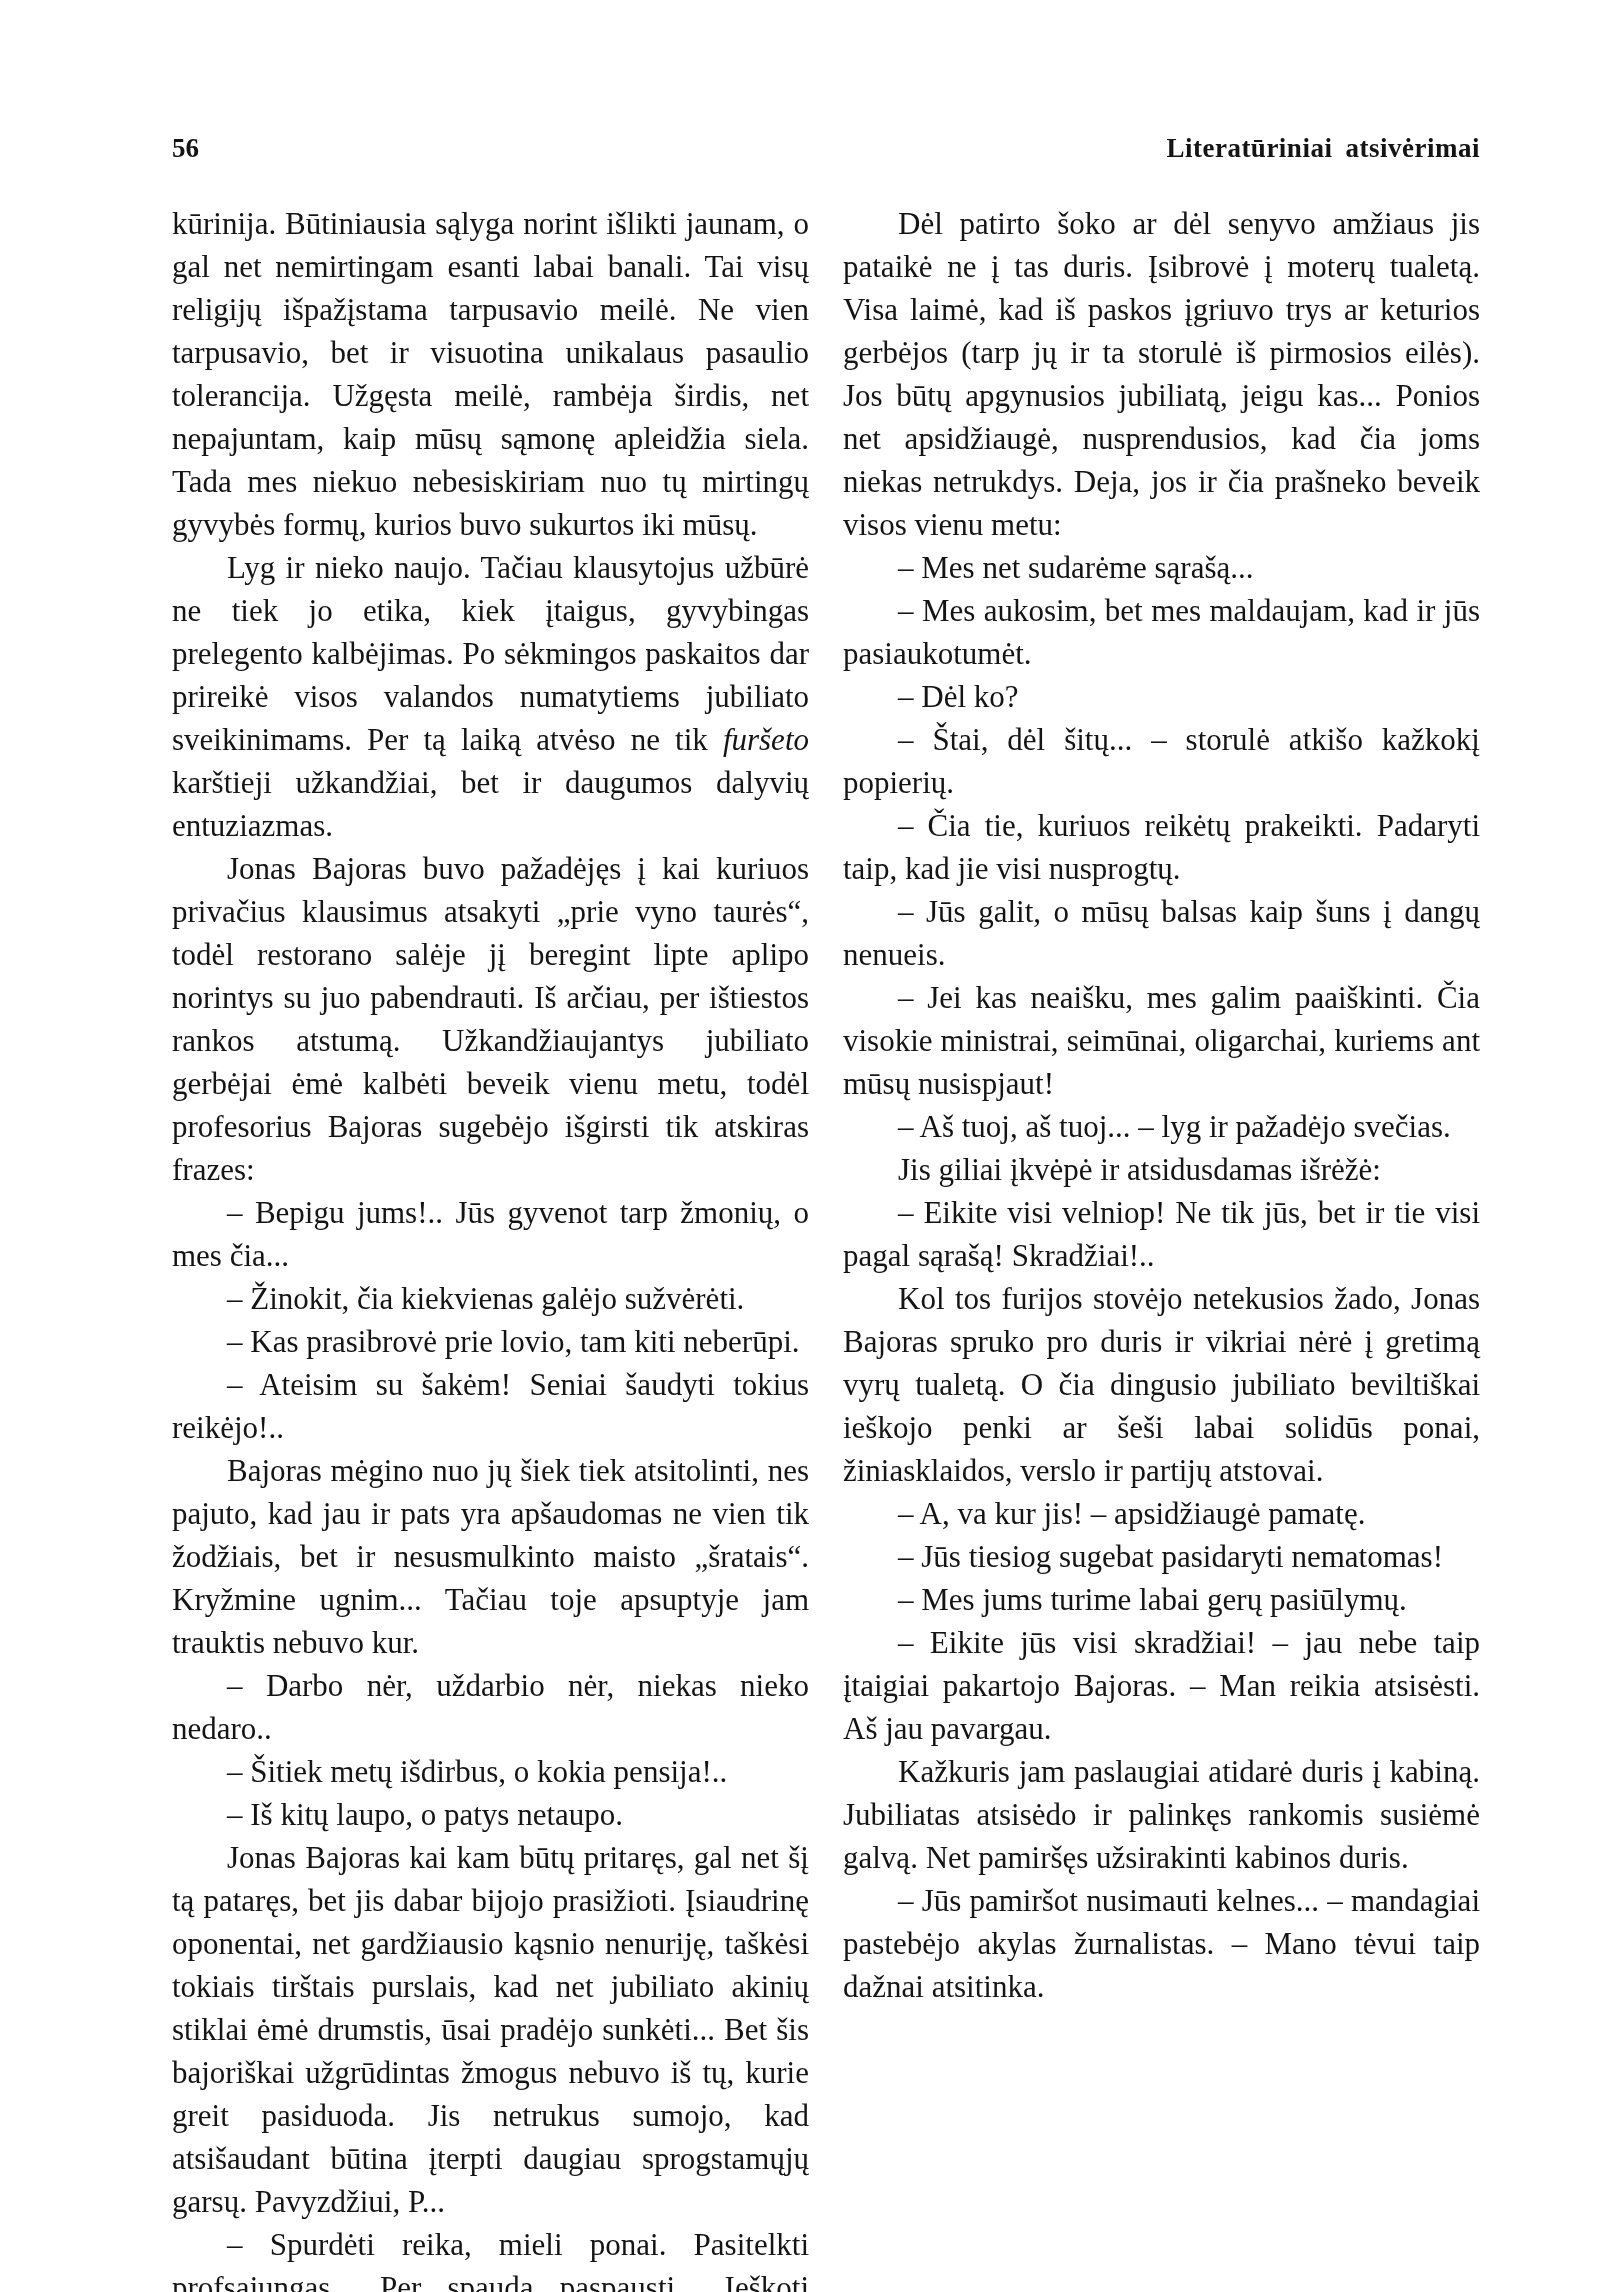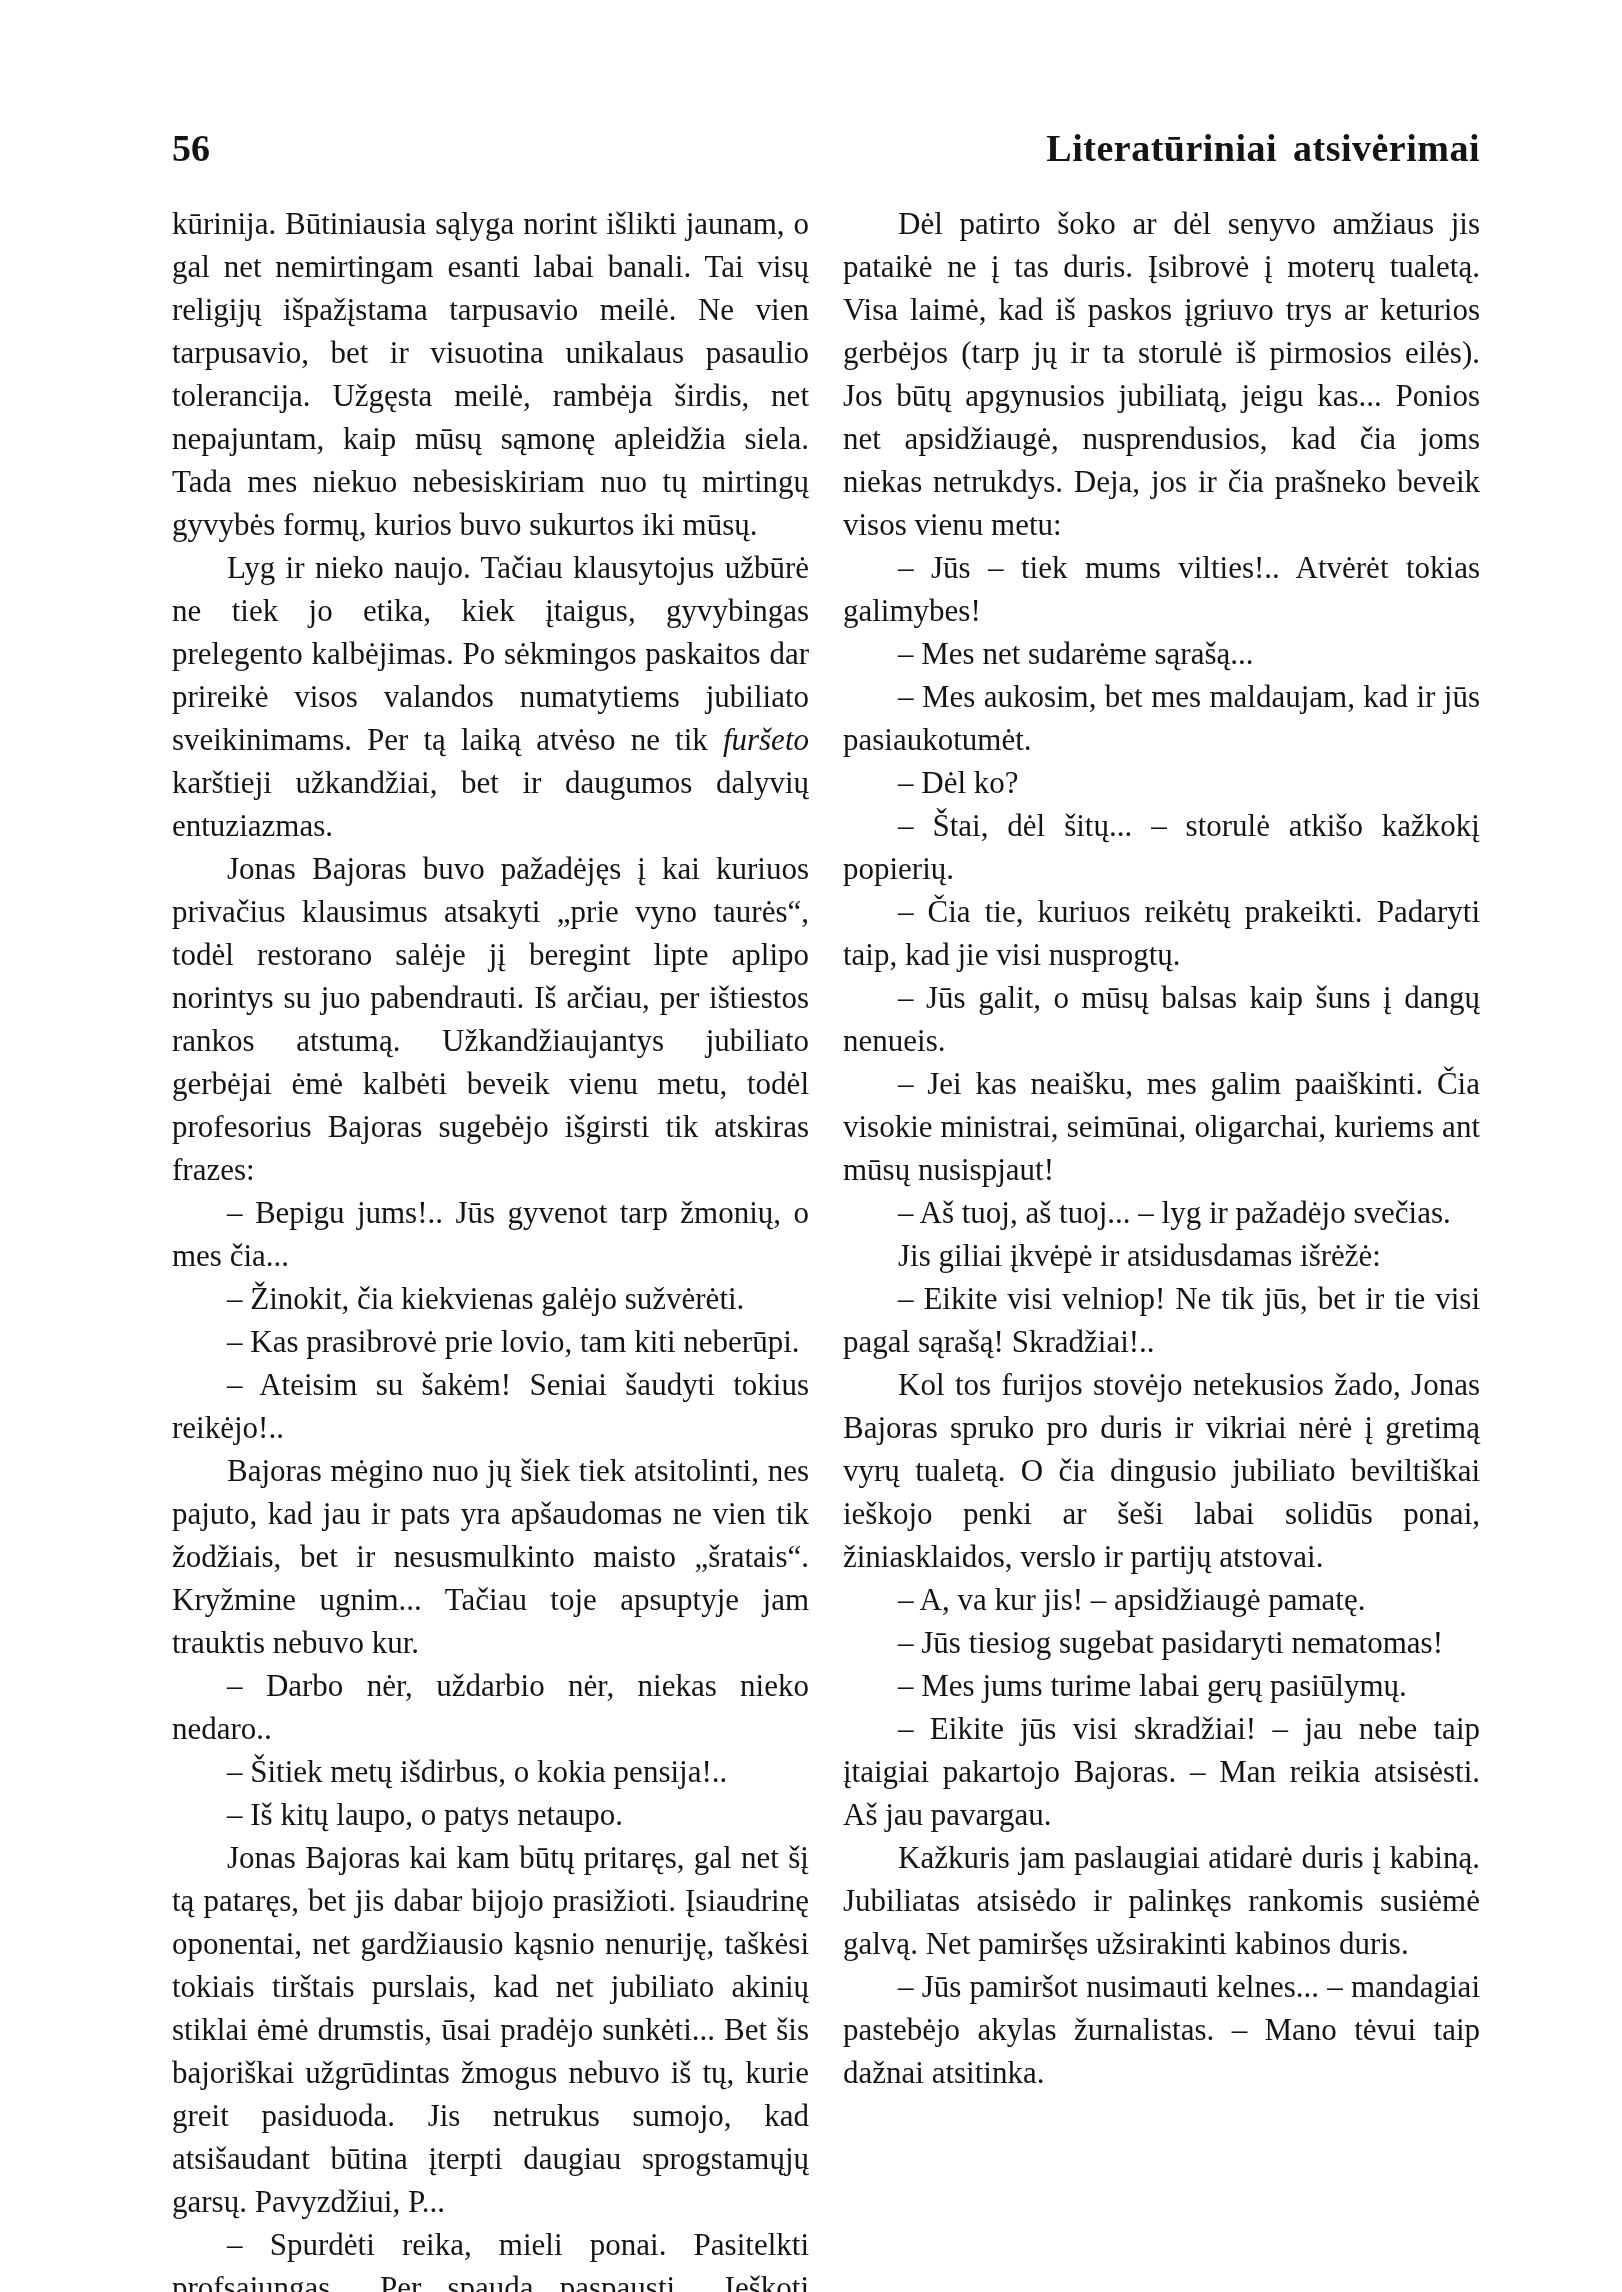--- a/index.html
+++ b/index.html
@@ -15,21 +15,21 @@
   }
   .header-row {
     position: absolute;
     top: 129px;
     left: 172px;
     width: 1308px;
     display: flex;
     justify-content: space-between;
     align-items: baseline;
     font-weight: bold;
-    font-size: 38px;
+    font-size: 27px;
     line-height: 39px;
   }
   .running-title { letter-spacing: 0.5px; word-spacing: 5.9px; margin-left: 40px; }
   .columns {
     position: absolute;
     top: 202px;
     left: 172px;
     width: 1308px;
     display: flex;
     justify-content: space-between;
@@ -64,21 +64,20 @@
         <p class="indent"><span>– Ateisim su šakėm! Seniai šaudyti tokius reikėjo!..</span></p>
         <p class="indent"><span>Bajoras mėgino nuo jų šiek tiek atsitolinti, nes pajuto, kad jau ir pats yra apšaudomas ne vien tik žodžiais, bet ir nesusmulkinto maisto „šratais“. Kryžmine ugnim... Tačiau toje apsuptyje jam trauktis nebuvo kur.</span></p>
         <p class="indent"><span>– Darbo nėr, uždarbio nėr, niekas nieko nedaro..</span></p>
         <p class="indent"><span>– Šitiek metų išdirbus, o kokia pensija!..</span></p>
         <p class="indent"><span>– Iš kitų laupo, o patys netaupo.</span></p>
         <p class="indent"><span>Jonas Bajoras kai kam būtų pritaręs, gal net šį tą pataręs, bet jis dabar bijojo prasižioti. Įsiaudrinę oponentai, net gardžiausio kąsnio nenuriję, taškėsi tokiais tirštais purslais, kad net jubiliato akinių stiklai ėmė drumstis, ūsai pradėjo sunkėti... Bet šis bajoriškai užgrūdintas žmogus nebuvo iš tų, kurie greit pasiduoda. Jis netrukus sumojo, kad atsišaudant būtina įterpti daugiau sprogstamųjų garsų. Pavyzdžiui, P...</span></p>
         <p class="indent"><span>– Spurdėti reika, mieli ponai. Pasitelkti profsąjungas... Per spaudą paspausti... Ieškoti specifinio sprendimo...</span></p>
       </div>
     <div class="col" id="col-right">
         <p class="indent"><span>Dėl patirto šoko ar dėl senyvo amžiaus jis pataikė ne į tas duris. Įsibrovė į moterų tualetą. Visa laimė, kad iš paskos įgriuvo trys ar keturios gerbėjos (tarp jų ir ta storulė iš pirmosios eilės). Jos būtų apgynusios jubiliatą, jeigu kas... Ponios net apsidžiaugė, nusprendusios, kad čia joms niekas netrukdys. Deja, jos ir čia prašneko beveik visos vienu metu:</span></p>
-        <p class="indent"><span>– Jūs – tiek mums vilties!.. Atvėrėt tokias galimybes!</span></p>
         <p class="indent"><span>– Mes net sudarėme sąrašą...</span></p>
         <p class="indent"><span>– Mes aukosim, bet mes maldaujam, kad ir jūs pasiaukotumėt.</span></p>
         <p class="indent"><span>– Dėl ko?</span></p>
         <p class="indent"><span>– Štai, dėl šitų... – storulė atkišo kažkokį popierių.</span></p>
         <p class="indent"><span>– Čia tie, kuriuos reikėtų prakeikti. Padaryti taip, kad jie visi nusprogtų.</span></p>
         <p class="indent"><span>– Jūs galit, o mūsų balsas kaip šuns į dangų nenueis.</span></p>
         <p class="indent"><span>– Jei kas neaišku, mes galim paaiškinti. Čia visokie ministrai, seimūnai, oligarchai, kuriems ant mūsų nusispjaut!</span></p>
         <p class="indent"><span>– Aš tuoj, aš tuoj... – lyg ir pažadėjo svečias.</span></p>
         <p class="indent"><span>Jis giliai įkvėpė ir atsidusdamas išrėžė:</span></p>
         <p class="indent"><span>– Eikite visi velniop! Ne tik jūs, bet ir tie visi pagal sąrašą! Skradžiai!..</span></p>

